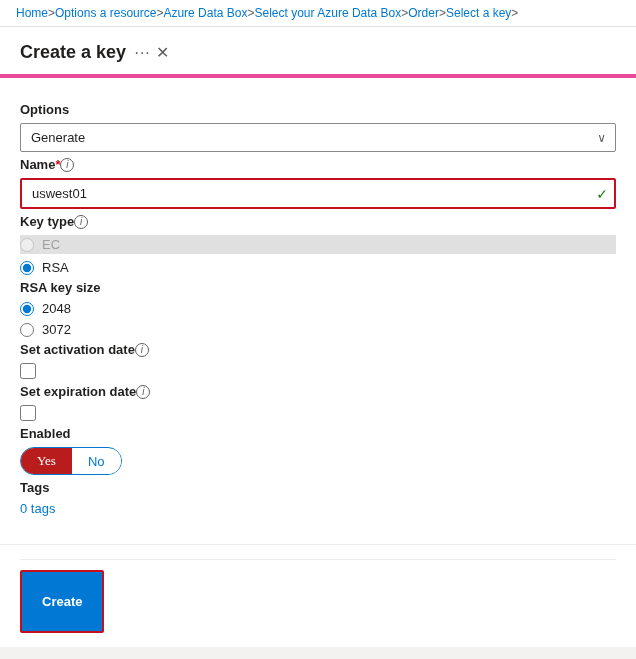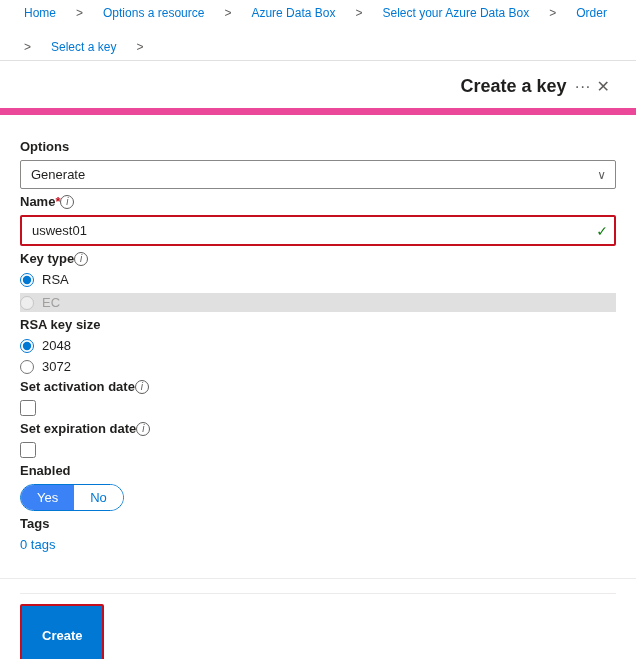--- a/index.html
+++ b/index.html
@@ -7,25 +7,25 @@
       font-family: 'Segoe UI', sans-serif;
       font-size: 13px;
       background: #f3f2f1;
       width: 636px;
       height: 659px;
       overflow: hidden;
     }
 
     .breadcrumb-bar {
       background: #fff;
-      padding: 6px 24px;
+      padding: 6px 16px;
       border-bottom: 1px solid #e0e0e0;
       display: flex;
       align-items: center;
-      gap: 20px;
+      gap: 0;
       font-size: 12px;
       color: #0078d4;
       flex-wrap: wrap;
     }
     .breadcrumb-bar span.sep {
       color: #605e5c;
     }
     .breadcrumb-bar span.crumb {
       color: #0078d4;
       cursor: pointer;
@@ -36,23 +36,23 @@
       margin: 0;
       width: 636px;
       min-height: 620px;
       padding: 0;
       position: relative;
     }
 
     .panel-header {
       display: flex;
       align-items: center;
-      justify-content: flex-end;
+      justify-content: flex-start;
       padding: 14px 20px 10px 20px;
-      border-bottom: 7px solid #ec4899;
+      border-bottom: 4px solid #ec4899;
     }
 
     .panel-title-group {
       display: flex;
       align-items: center;
       gap: 8px;
     }
 
     .panel-title {
       font-size: 18px;
@@ -227,22 +227,23 @@
     .toggle-option {
       padding: 5px 16px;
       font-size: 13px;
       cursor: pointer;
       border: none;
       background: #fff;
       color: #0078d4;
     }
 
     .toggle-option.active {
-      background: #3b82f6;
+      background: #b91c1c;
       color: #fff;
+      font-family: Liberation Serif, serif;
     }
 
     .tags-link {
       color: #0078d4;
       text-decoration: none;
       font-size: 13px;
       cursor: pointer;
     }
 
     .panel-footer {
@@ -320,27 +321,27 @@
         <span class="input-check">✓</span>
       </div>
     </div>
 
     <div class="form-group">
       <div class="form-label-inline">
         <span>Key type</span>
         <span class="info-icon" title="Info">i</span>
       </div>
       <div class="radio-group">
+        <div class="radio-item disabled ec-highlight">
+          <input type="radio" name="keytype" value="EC" disabled="" style="margin-left: 0px;">
+          <span>EC</span>
+        </div>
         <div class="radio-item">
           <input type="radio" name="keytype" value="RSA" checked="" style="">
           <span>RSA</span>
-        </div>
-        <div class="radio-item disabled ec-highlight">
-          <input type="radio" name="keytype" value="EC" disabled="" style="margin-left: 0px;">
-          <span>EC</span>
         </div>
       </div>
     </div>
 
     <div class="form-group">
       <label class="form-label">RSA key size</label>
       <div class="radio-group">
         <div class="radio-item">
           <input type="radio" name="rsakeysize" value="2048" checked="" style="">
           <span>2048</span>

